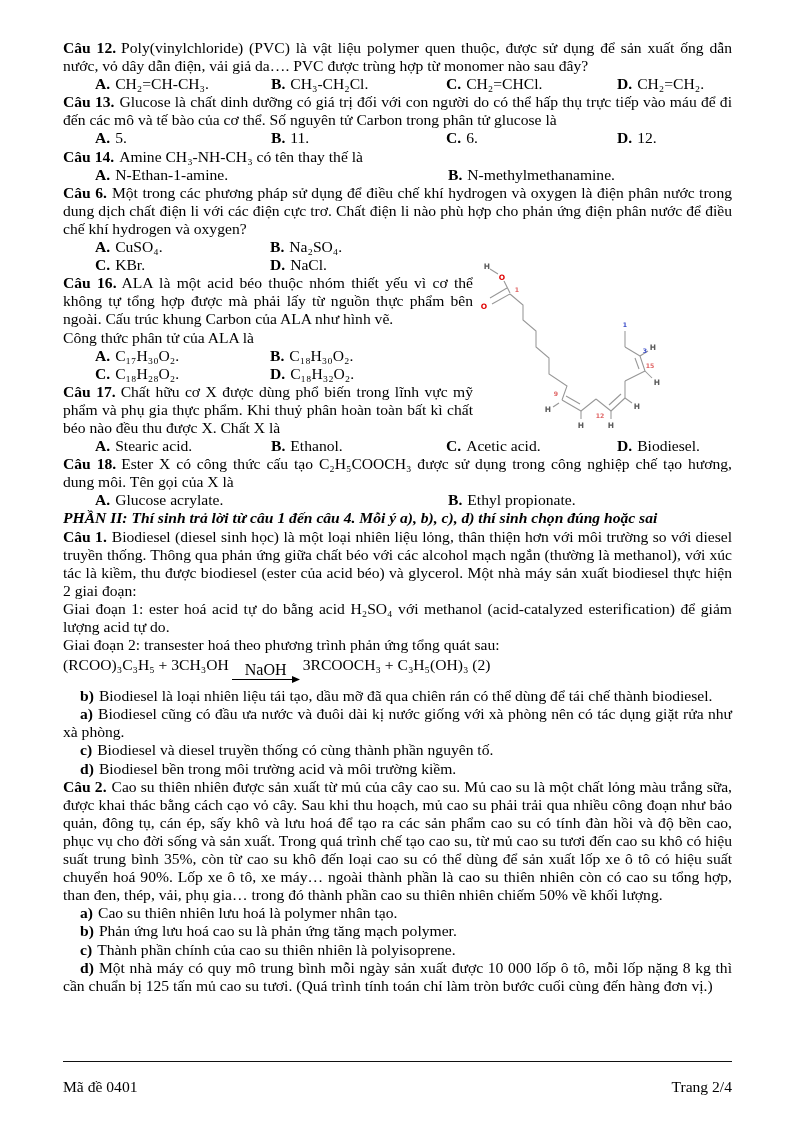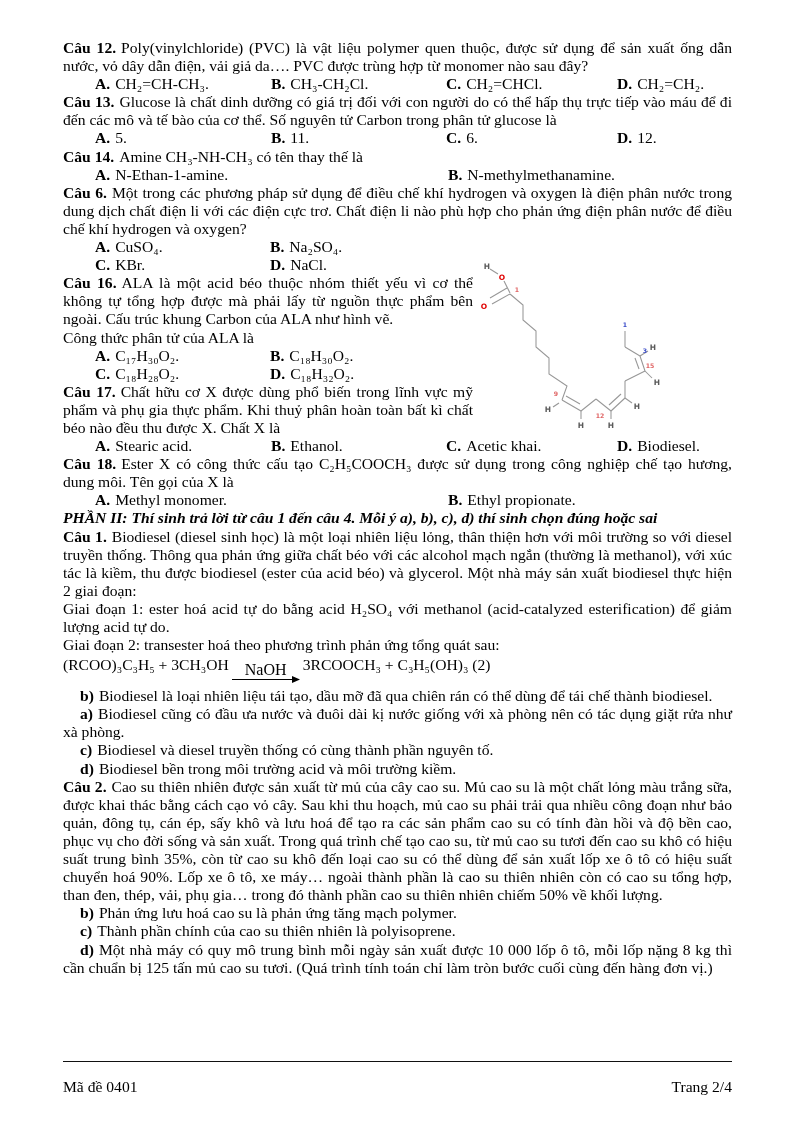--- a/index.html
+++ b/index.html
@@ -93,29 +93,29 @@
       <span class="optcell c1"><b class="lbl">C.</b><span>C₁₈H₂₈O₂.</span></span>
       <span class="optcell c2"><b class="lbl">D.</b><span>C₁₈H₃₂O₂.</span></span>
     </div>
   </div>
 
   <div>
     <p class="narrow"><b class="lbl">Câu 17.</b><span>Chất hữu cơ X được dùng phổ biến trong lĩnh vực mỹ phẩm và phụ gia thực phẩm. Khi thuỷ phân hoàn toàn bất kì chất béo nào đều thu được X. Chất X là</span></p>
     <div class="opts o4">
       <span class="optcell c1"><b class="lbl">A.</b><span>Stearic acid.</span></span>
       <span class="optcell c2"><b class="lbl">B.</b><span>Ethanol.</span></span>
-      <span class="optcell c3"><b class="lbl">C.</b><span>Acetic khai.</span></span>
+      <span class="optcell c3"><b class="lbl">C.</b><span>Acetic acid.</span></span>
       <span class="optcell c4"><b class="lbl">D.</b><span>Biodiesel.</span></span>
     </div>
   </div>
 
   <div>
     <p><b class="lbl">Câu 18.</b><span>Ester X có công thức cấu tạo C₂H₅COOCH₃ được sử dụng trong công nghiệp chế tạo hương, dung môi. Tên gọi của X là</span></p>
     <div class="opts o2w">
-      <span class="optcell c1"><b class="lbl">A.</b><span>Methyl monomer.</span></span>
+      <span class="optcell c1"><b class="lbl">A.</b><span>Glucose acrylate.</span></span>
       <span class="optcell c2"><b class="lbl">B.</b><span>Ethyl propionate.</span></span>
     </div>
   </div>
 
   <p class="part2-heading">PHẦN II: Thí sinh trả lời từ câu 1 đến câu 4. Mỗi ý a), b), c), d) thí sinh chọn đúng hoặc sai</p>
 
   <div>
     <p><b class="lbl">Câu 1.</b><span>Biodiesel (diesel sinh học) là một loại nhiên liệu lỏng, thân thiện hơn với môi trường so với diesel truyền thống. Thông qua phản ứng giữa chất béo với các alcohol mạch ngắn (thường là methanol), với xúc tác là kiềm, thu được biodiesel (ester của acid béo) và glycerol. Một nhà máy sản xuất biodiesel thực hiện 2 giai đoạn:</span></p>
     <p>Giai đoạn 1:  ester hoá acid tự do bằng acid H₂SO₄ với methanol (acid-catalyzed esterification) để giảm lượng acid tự do.</p>
     <p>Giai đoạn 2: transester hoá theo phương trình phản ứng tổng quát sau:</p>
@@ -124,20 +124,21 @@
             <polygon points="60,1 68,4.5 60,8"></polygon>
           </svg></span><span>3RCOOCH₃ + C₃H₅(OH)₃ (2)</span></p>
     <p class="item"><b class="lbl">b)</b><span>Biodiesel là loại nhiên liệu tái tạo, dầu mỡ đã qua chiên rán có thể dùng để tái chế thành biodiesel.</span></p>
     <p class="item"><b class="lbl">a)</b><span>Biodiesel cũng có đầu ưa nước và đuôi dài kị nước giống với xà phòng nên có tác dụng giặt rửa như xà phòng.</span></p>
     <p class="item"><b class="lbl">c)</b><span>Biodiesel và diesel truyền thống có cùng thành phần nguyên tố.</span></p>
     <p class="item"><b class="lbl">d)</b><span>Biodiesel bền trong môi trường acid và môi trường kiềm.</span></p>
   </div>
 
   <div>
     <p><b class="lbl">Câu 2.</b><span>Cao su thiên nhiên được sản xuất từ mủ của cây cao su. Mủ cao su là một chất lỏng màu trắng sữa, được khai thác bằng cách cạo vỏ cây. Sau khi thu hoạch, mủ cao su phải trải qua nhiều công đoạn như bảo quản, đông tụ, cán ép, sấy khô và lưu hoá để tạo ra các sản phẩm cao su có tính đàn hồi và độ bền cao, phục vụ cho đời sống và sản xuất. Trong quá trình chế tạo cao su, từ mủ cao su tươi đến cao su khô có hiệu suất trung bình 35%, còn từ cao su khô đến loại cao su có thể dùng để sản xuất lốp xe ô tô có hiệu suất chuyển hoá 90%. Lốp xe ô tô, xe máy… ngoài thành phần là cao su thiên nhiên còn có cao su tổng hợp, than đen, thép, vải, phụ gia… trong đó thành phần cao su thiên nhiên chiếm 50% về khối lượng.</span></p>
+    <p class="item"><b class="lbl">a)</b><span>Cao su thiên nhiên lưu hoá là polymer nhân tạo.</span></p>
     <p class="item"><b class="lbl">b)</b><span>Phản ứng lưu hoá cao su là phản ứng tăng mạch polymer.</span></p>
     <p class="item"><b class="lbl">c)</b><span>Thành phần chính của cao su thiên nhiên là polyisoprene.</span></p>
     <p class="item"><b class="lbl">d)</b><span>Một nhà máy có quy mô trung bình mỗi ngày sản xuất được 10 000 lốp ô tô, mỗi lốp nặng 8 kg thì cần chuẩn bị 125 tấn mủ cao su tươi. (Quá trình tính toán chỉ làm tròn bước cuối cùng đến hàng đơn vị.)</span></p>
   </div>
 
 </div>
 
 <div class="structure">
   <svg class="mol" width="200" height="185" viewBox="0 0 200 185">
     <g>

